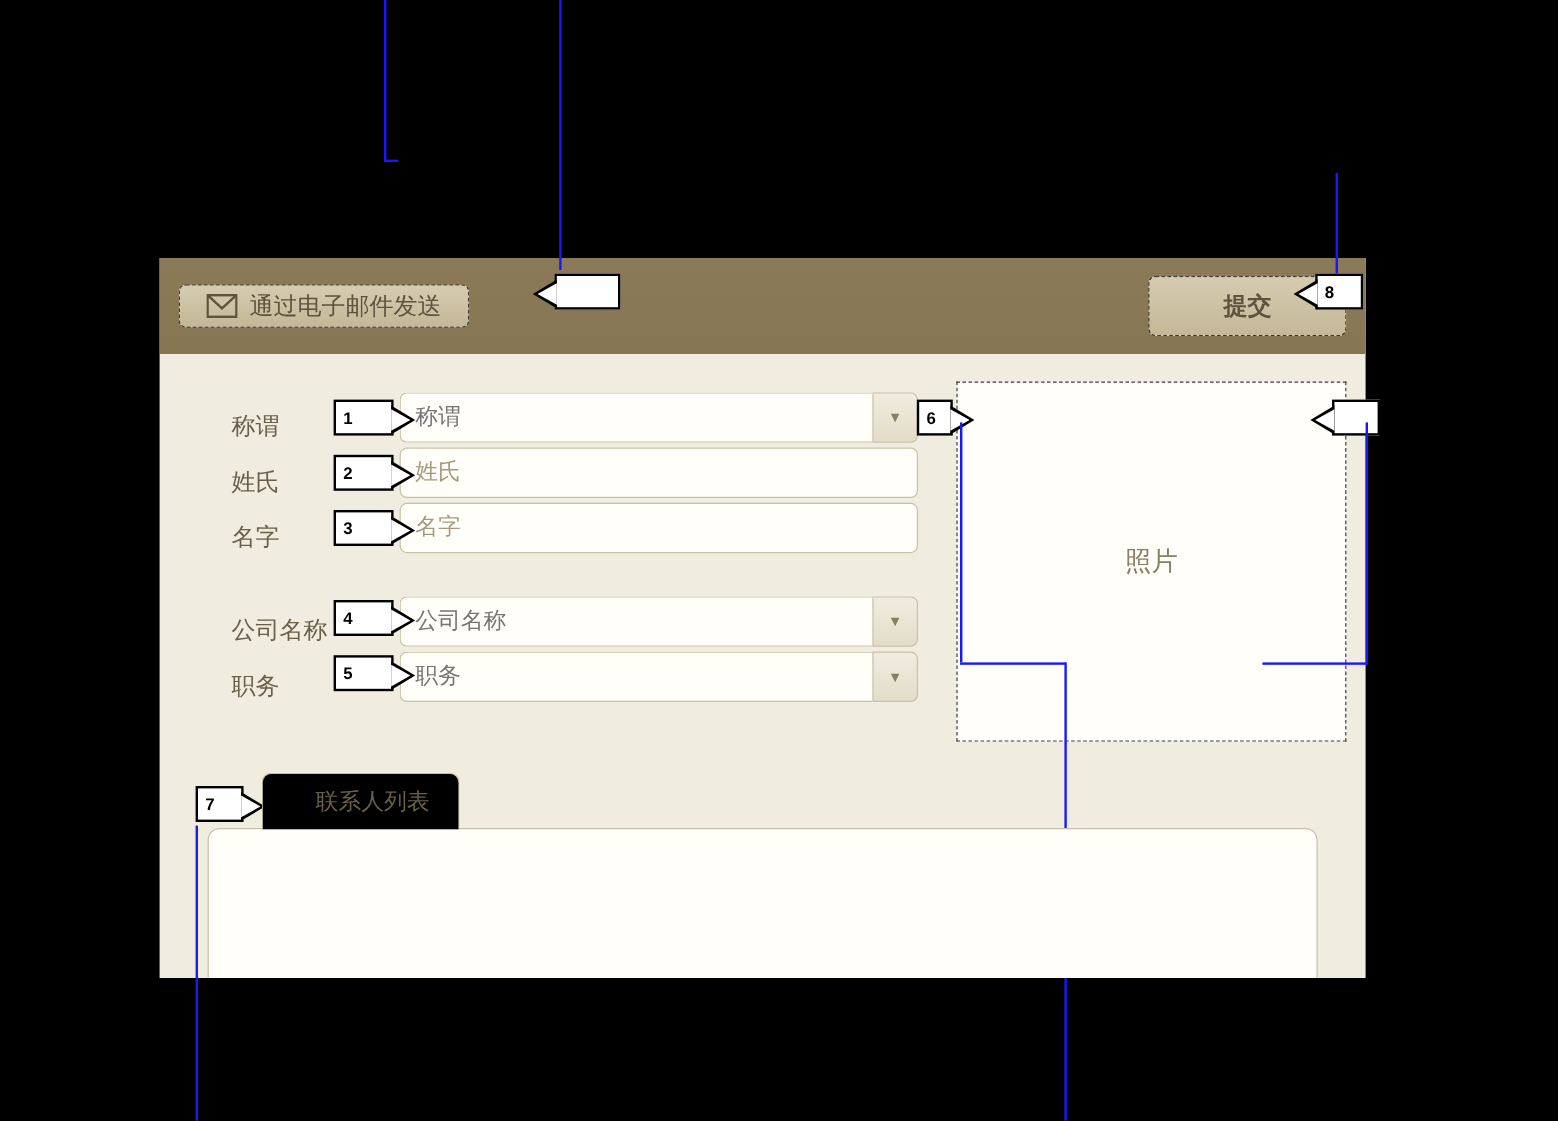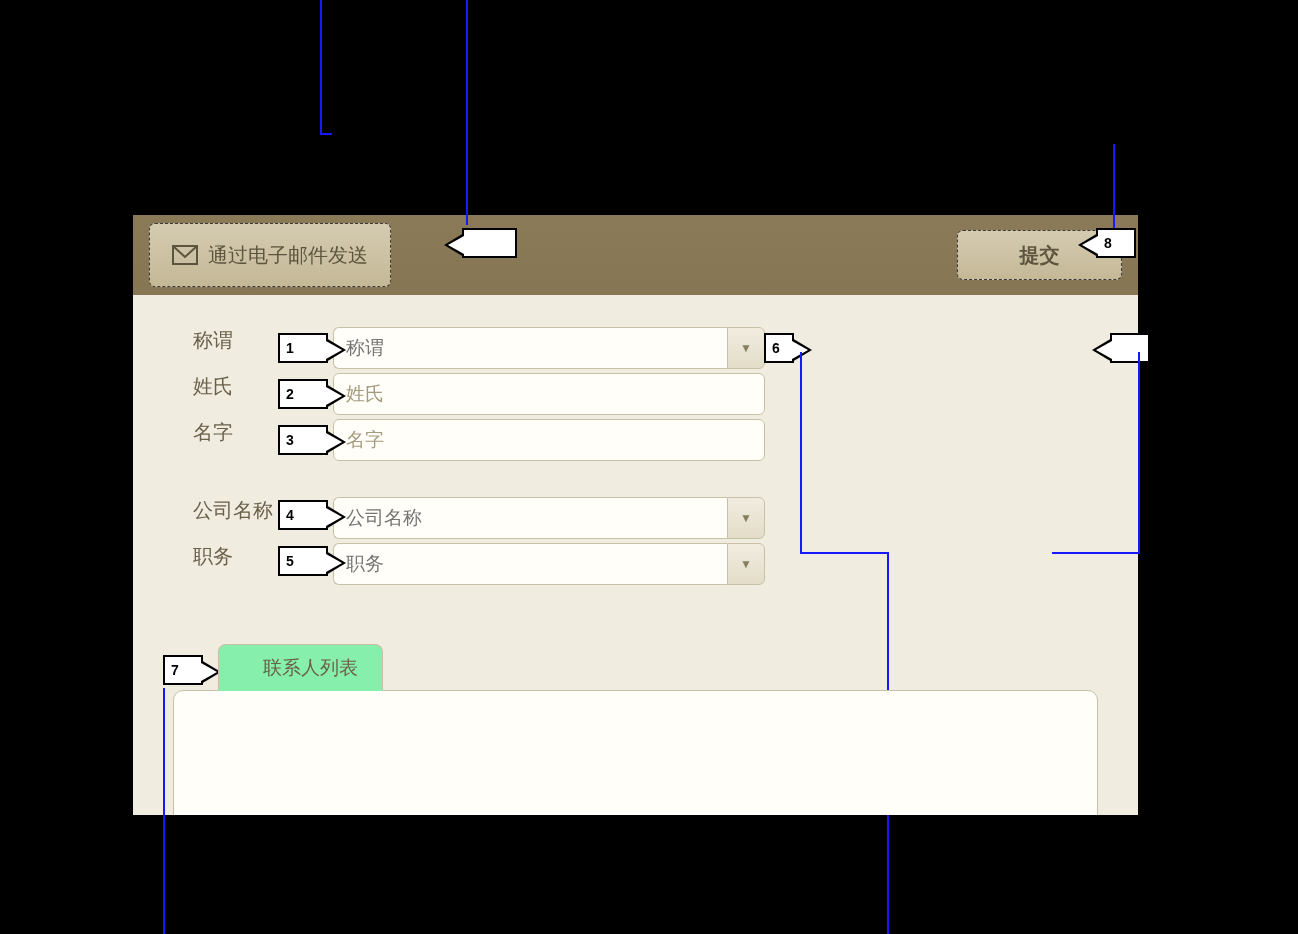--- a/index.html
+++ b/index.html
@@ -26,21 +26,21 @@
       align-items: center;
       padding: 0 16px;
     }
     .email-btn {
       display: flex;
       align-items: center;
       gap: 10px;
       background: linear-gradient(#d5cbb1, #c4b896);
       border: 1px dashed #3a3a3a;
       border-radius: 6px;
-      height: 64px;
+      height: 36px;
       padding: 0 22px;
       color: #5c543f;
       font-size: 20px;
       cursor: pointer;
     }
     .submit-btn {
       margin-left: auto;
       background: linear-gradient(#d5cbb1, #c4b896);
       border: 1px dashed #3a3a3a;
       border-radius: 6px;
@@ -50,21 +50,21 @@
       font-size: 20px;
       cursor: pointer;
       font-weight: bold;
     }
     .form-area {
       padding: 32px 60px 20px 60px;
       position: relative;
     }
     .form-row {
       display: flex;
-      align-items: flex-start;
+      align-items: flex-end;
       margin-bottom: 4px;
     }
     .label {
       width: 140px;
       color: #6a604a;
       font-size: 20px;
     }
     .field-input {
       width: 432px;
       height: 42px;
@@ -129,21 +129,21 @@
       margin-left: 45px;
     }
     .tab {
       padding: 10px 24px;
       border-radius: 8px 8px 0 0;
       font-size: 19px;
       position: relative;
       cursor: pointer;
     }
     .tab.active {
-      background: #86efac;
+      background: #000000;
       border: 1px solid #c9c1a7;
       border-bottom: none;
       color: #6a604a;
       z-index: 2;
       padding-left: 44px;
     }
     .tab.inactive {
       background: linear-gradient(#dbd3bc, #cfc6ac);
       border: 1px solid #c9c1a7;
       border-bottom: none;
@@ -276,20 +276,23 @@
     <div class="form-row">
       <span class="label">职务</span>
       <div class="dropdown-wrap">
         <input class="dropdown-input" placeholder="职务" style="">
         <div class="dropdown-btn">
             <span>▼</span>
           </div>
       </div>
     </div>
 
+    <div class="photo-box">
+      <span>照片</span>
+    </div>
   </div>
 
   <div class="tabs-area">
     <div class="tabs">
       <div class="tab active"><span>联系人列表</span></div>
     </div>
     <div class="tab-content"></div>
   </div>
 </div>
 

